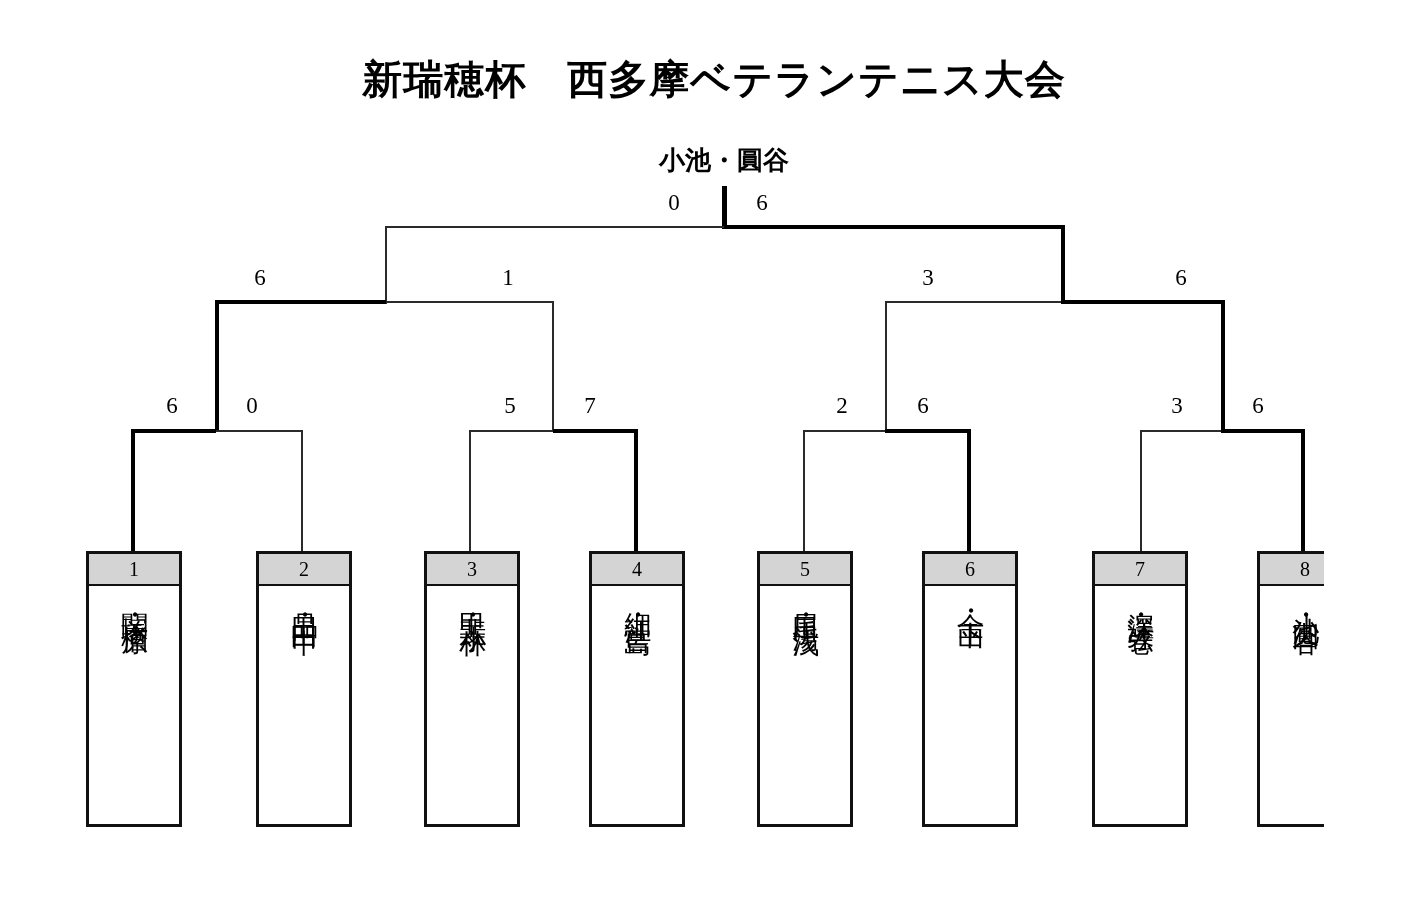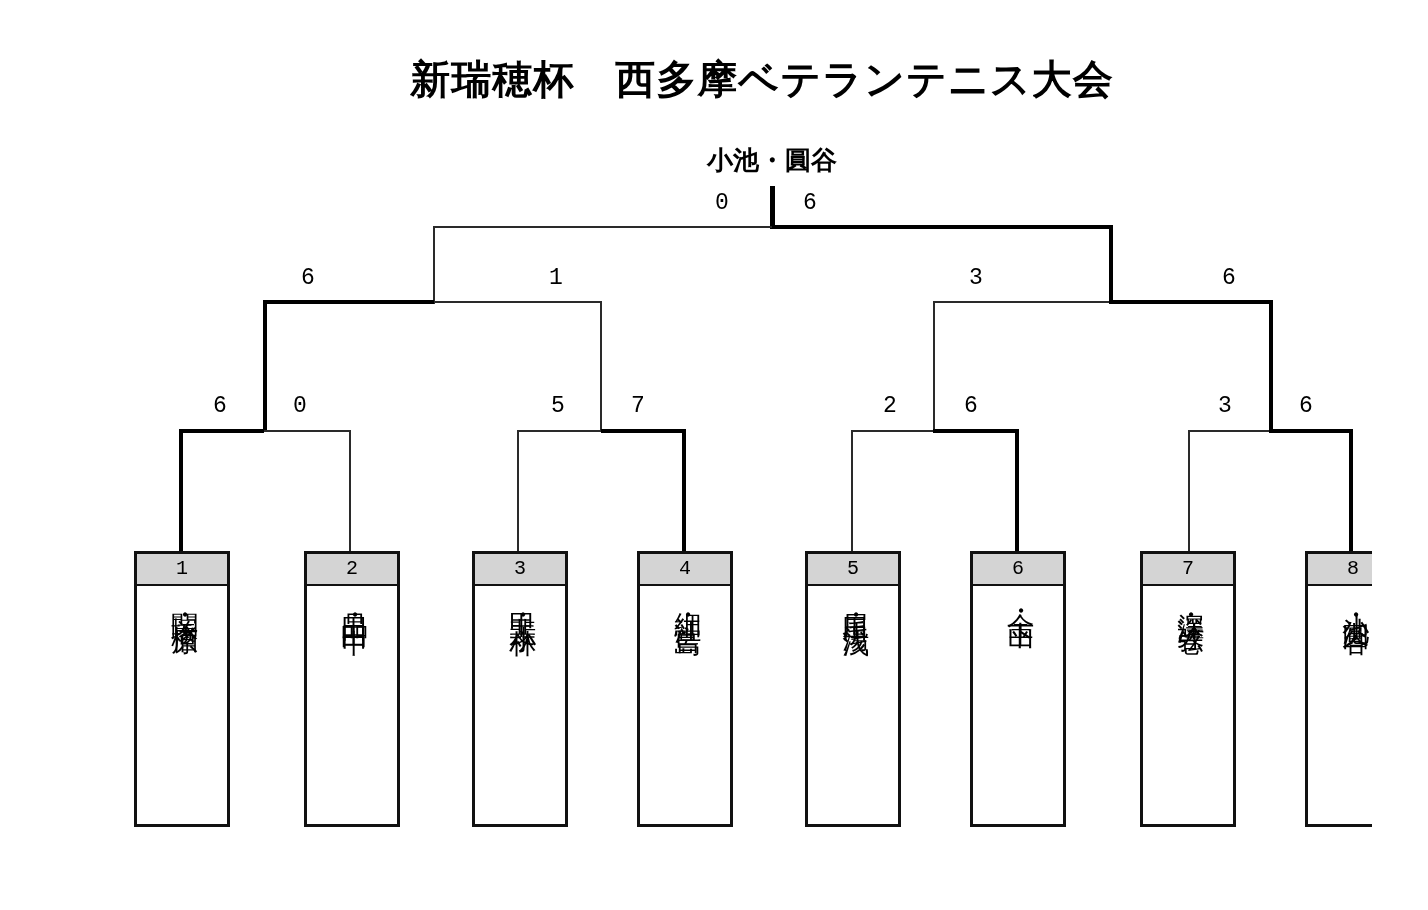--- a/index.html
+++ b/index.html
@@ -5,23 +5,22 @@
   html, body {
     margin: 0;
     padding: 0;
     background: #ffffff;
   }
   #page {
     position: relative;
     width: 1324px;
     height: 910px;
     background: #ffffff;
-    font-family: Liberation Mono, monospace;
+    font-family: Liberation Serif, serif;
     overflow: hidden;
-    margin-left: 48px;
   }
 
   
   .title {
     position: absolute;
     left: 0;
     top: 52px;
     width: 1428px;
     text-align: center;
     font-size: 40px;

